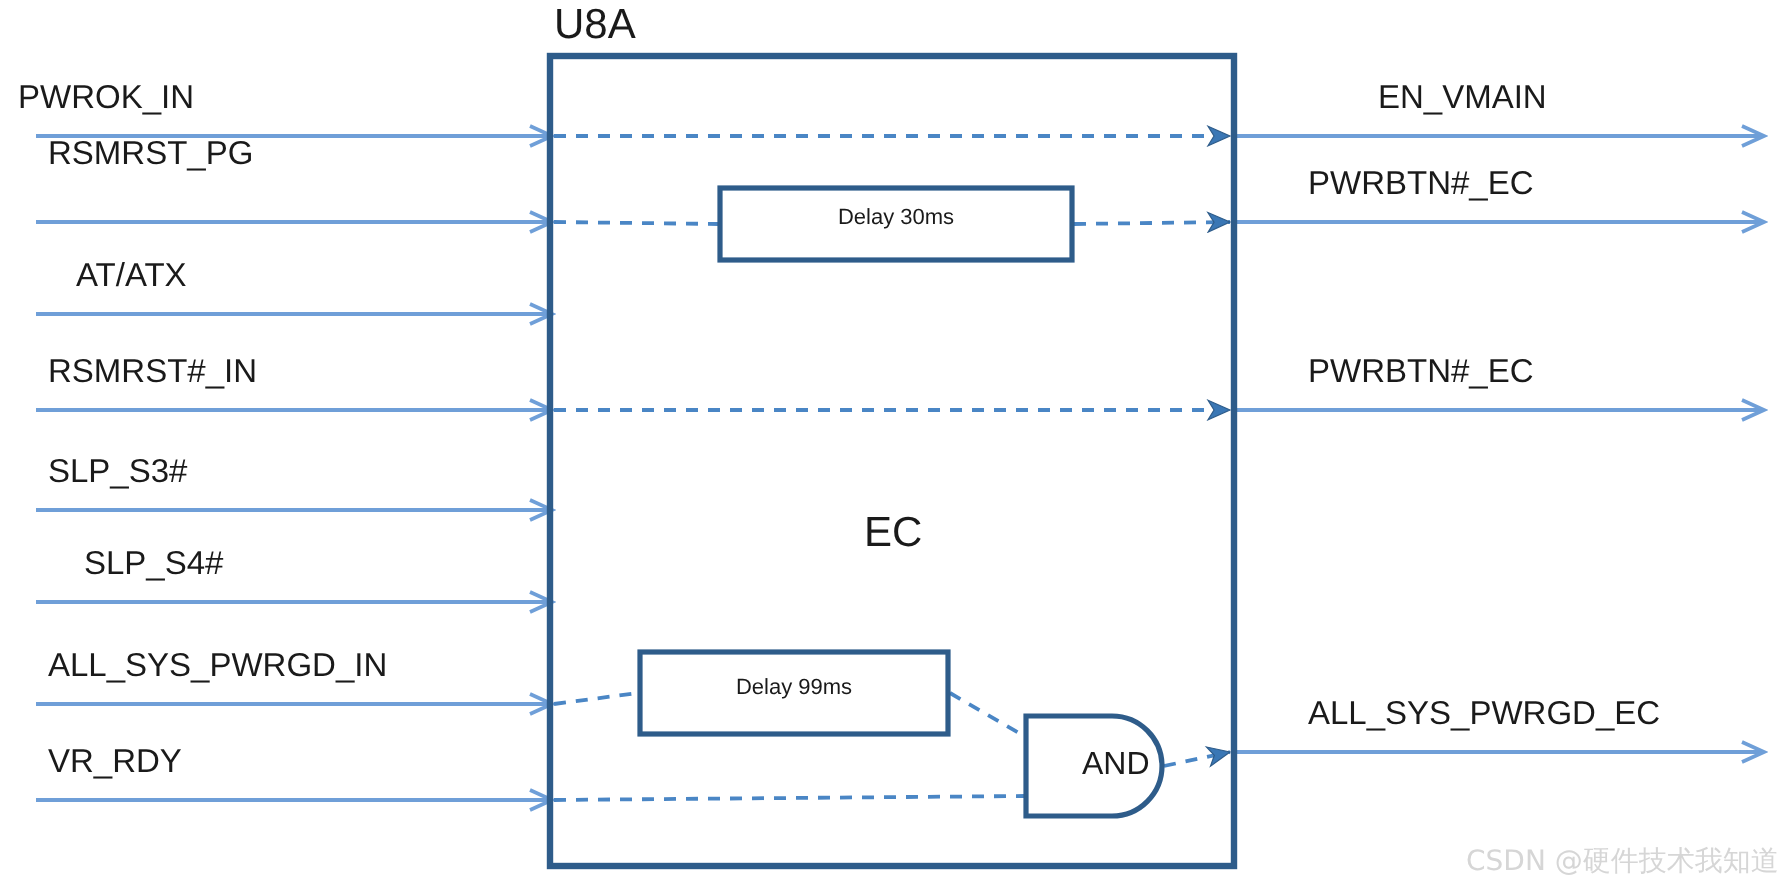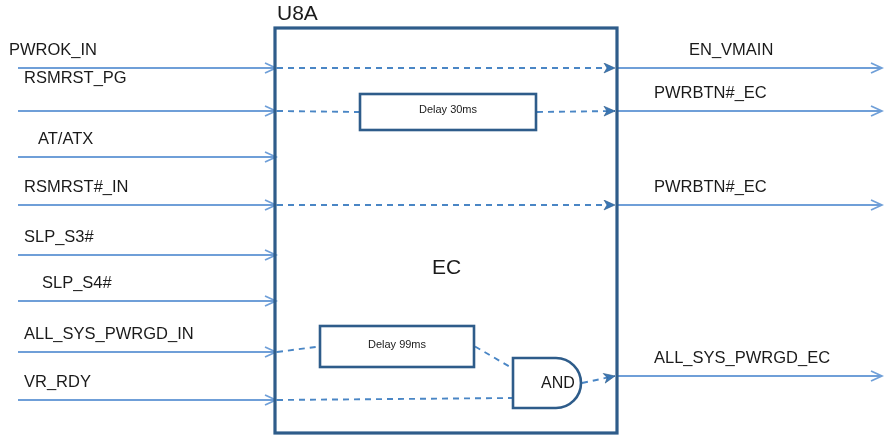--- a/index.html
+++ b/index.html
@@ -126,14 +126,15 @@
       <div class="lbl signal-label" style="left: 654px; top: 349px;">ALL_SYS_PWRGD_EC</div>
     </div>
   <div id="block-label-layer">
       <div class="lbl delay-label" style="left: 360px; top: 104px; width: 176px; text-align: center; white-space: nowrap;">Delay 30ms</div>
       <div class="lbl delay-label" style="left: 320px; top: 338.5px; width: 154px; text-align: center; white-space: nowrap;">Delay 99ms</div>
     </div>
   <div id="gate-label-layer">
       <div class="lbl gate-label" style="left: 517px; top: 375px; margin-left: 24px;">AND</div>
     </div>
 
+  <div class="lbl watermark" style="left:733px; top:424px;">CSDN @硬件技术我知道</div>
 
 </div>
 
 </body></html>

